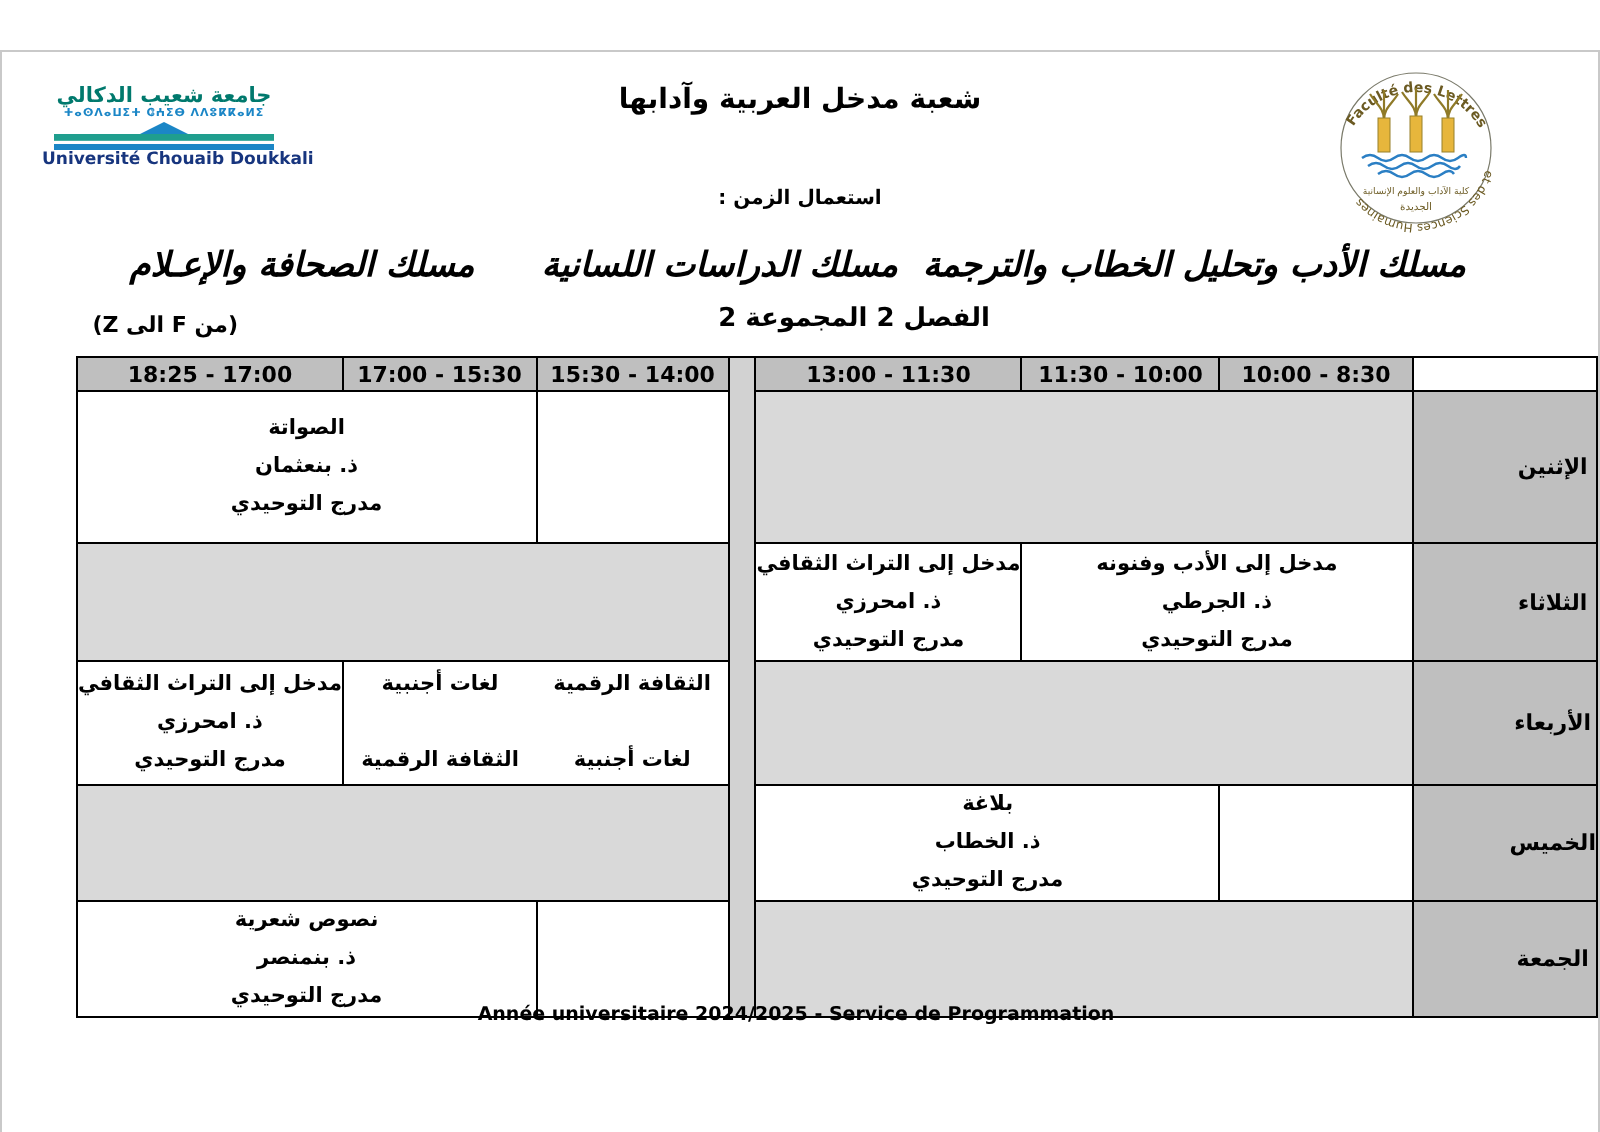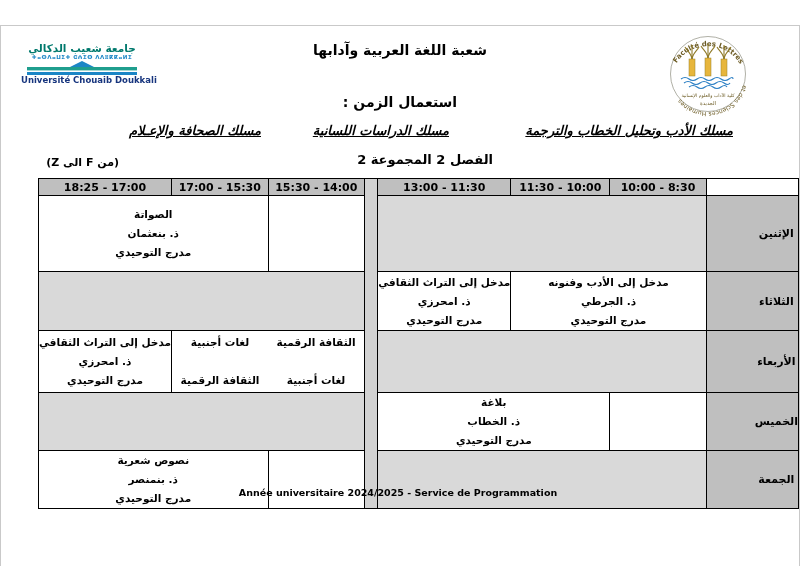--- a/index.html
+++ b/index.html
@@ -5,27 +5,27 @@
   html,body{margin:0;padding:0;background:#fff;}
   .page{
     position:relative;width:800px;height:566px;background:#fff;
     border:1px solid #c9c9c9;box-sizing:border-box;overflow:hidden;
     font-family:"DejaVu Sans","Liberation Sans",sans-serif;color:#000;margin-top:25px;
   }
   
   .dept-title{position:absolute;top:16px;left:0;width:100%;text-align:center;
     font-size:14px;font-weight:bold;}
   .doc-title{position:absolute;top:68px;left:0;width:100%;text-align:center;
-    font-size:14px;font-weight:bold;}
-  .track{position:absolute;top:97px;font-size:13px;font-weight:bold;
-    font-style:italic;text-decoration:underline;white-space:nowrap;}
+    font-size:10px;font-weight:bold;}
+  .track{position:absolute;top:97px;text-align:center;font-size:17px;font-weight:bold;
+    font-style:italic;white-space:nowrap;}
   .track-journalism{left:40px;width:220px;}
   .track-linguistics{left:272px;width:176px;}
   .track-literature{left:468px;width:264px;}
-  .group-line{position:absolute;top:126px;left:312px;width:180px;
+  .group-line{position:absolute;top:126px;left:336px;width:180px;text-align:center;
     font-size:13px;font-weight:bold;white-space:nowrap;}
   .range-note{position:absolute;top:130px;left:22px;width:96px;
     font-size:11px;font-weight:bold;white-space:nowrap;}
   
   .ucd-logo{position:absolute;left:20px;top:16px;width:122px;text-align:center;line-height:1.15;}
   .ucd-ar{font-size:10.5px;font-weight:bold;color:#00796d;white-space:nowrap;}
   .ucd-tif{font-size:5.5px;font-weight:bold;color:#1b86c6;letter-spacing:.5px;white-space:nowrap;}
   .ucd-wave{display:block;margin:1px auto 0 auto;}
   .ucd-fr{font-size:8.5px;font-weight:bold;color:#17357e;white-space:nowrap;}
   
@@ -40,21 +40,21 @@
   .tt td.dayhead{background:#fff;}
   .tt td.blocked{background:#D9D9D9;}
   .tt td.empty{background:#fff;}
   .tt td.day{background:#BFBFBF;font-size:11px;font-weight:bold;padding-left:48px;}
   .tt td.course{background:#fff;font-size:10.5px;font-weight:bold;}
   .course .line{line-height:19px;white-space:nowrap;}
   .course .lrow{display:flex;}
   .course .half{flex:1;text-align:center;}
   .course .blank{height:19px;}
   
-  .footer{position:absolute;top:461px;left:37px;width:720px;text-align:center;
+  .footer{position:absolute;top:476px;left:37px;width:720px;text-align:center;
     font-size:9.5px;font-weight:bold;white-space:nowrap;}
 </style>
 </head>
 <body>
 
 <div class="page">
 
   <div class="ucd-logo">
     <div class="ucd-ar">جامعة شعيب الدكالي</div>
     <div class="ucd-tif">ⵜⴰⵙⴷⴰⵡⵉⵜ ⵛⵄⵉⴱ ⴷⴷⵓⴽⴽⴰⵍⵉ</div>
@@ -98,21 +98,21 @@
 
     <g stroke="#2b7fc4" stroke-width="1.2" fill="none">
       <path d="M22,49 q4,-3 8,0 t8,0 t8,0 t8,0 t8,0 t8,0 t4,0"></path>
       <path d="M25,53 q4,-3 8,0 t8,0 t8,0 t8,0 t8,0 t6,0"></path>
       <path d="M30,57 q4,-3 8,0 t8,0 t8,0 t8,0 t6,0"></path>
     </g>
     <text x="49" y="67" text-anchor="middle" font-size="4.6" fill="#6b5a22" font-family="DejaVu Sans, sans-serif">كلية الآداب والعلوم الإنسانية</text>
     <text x="49" y="75" text-anchor="middle" font-size="5.2" fill="#6b5a22" font-family="DejaVu Sans, sans-serif">الجديدة</text>
   </svg>
 
-  <div class="dept-title" dir="rtl">شعبة اللغة العربية وآدابها</div>
+  <div class="dept-title" dir="rtl">شعبة مدخل العربية وآدابها</div>
   <div class="doc-title" dir="rtl">استعمال الزمن :</div>
 
   <div class="track track-linguistics" dir="rtl">مسلك الدراسات اللسانية</div>
   <div class="track track-literature" dir="rtl">مسلك الأدب وتحليل الخطاب والترجمة</div>
   <div class="track track-journalism" dir="rtl">مسلك الصحافة والإعـلام</div>
 
   <div class="group-line" dir="rtl">الفصل 2  المجموعة 2</div>
   <div class="range-note" dir="rtl">(من F الى Z)</div>
 
   <table class="tt">

